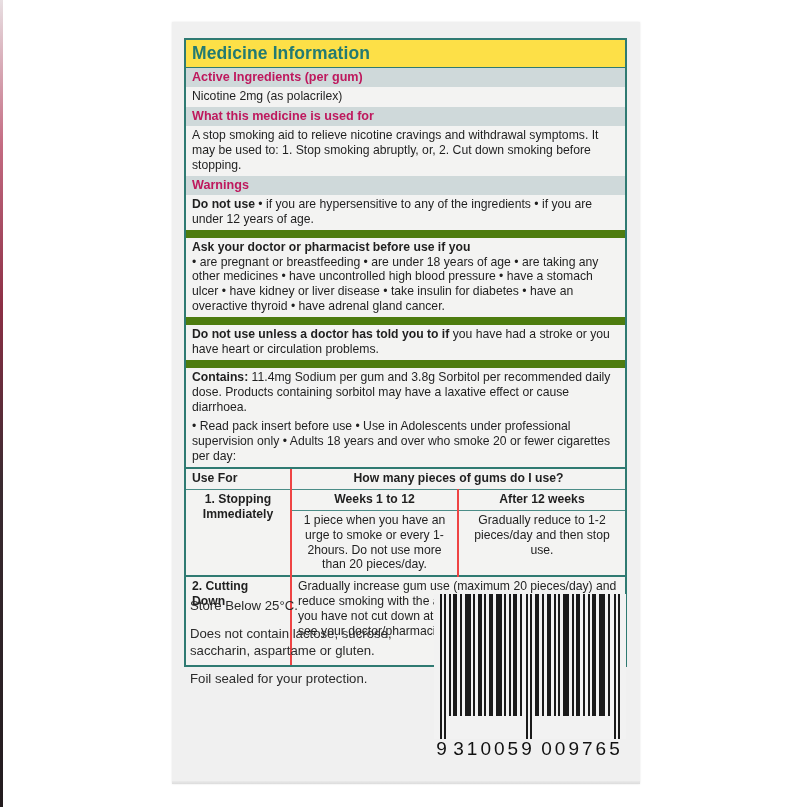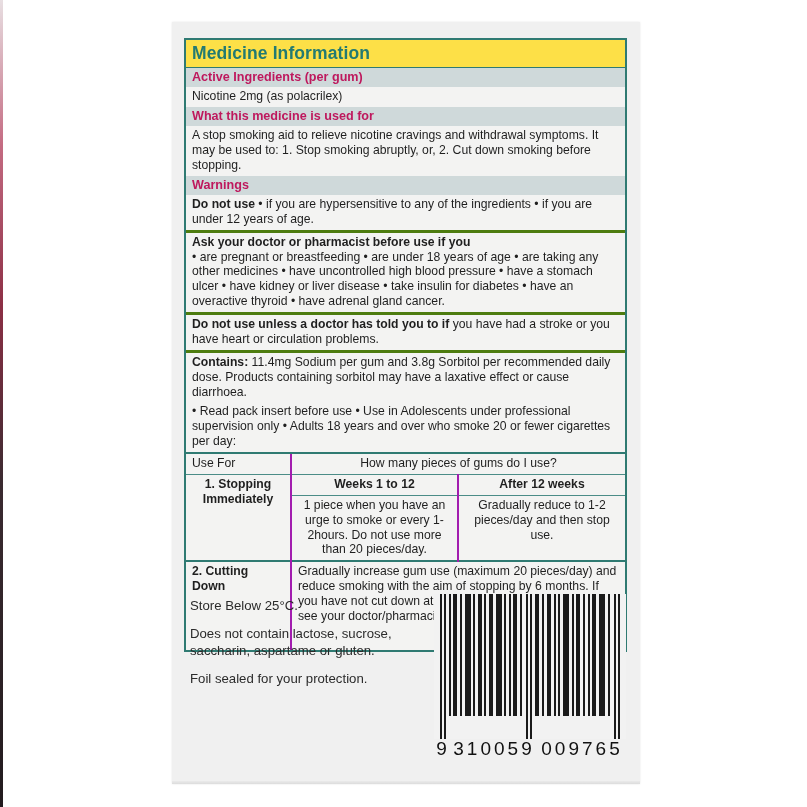--- a/index.html
+++ b/index.html
@@ -62,21 +62,21 @@
     line-height:1.28;
   }
   .body-txt{
     background:#f3f3f2;
     padding:2px 11px 3px 6px;
     font-size:12.2px;
     color:#1f1f1f;
     line-height:1.22;
   }
   .body-txt b{font-weight:bold;}
-  .rule{border-top:3px solid #4d7c0f;}
+  .rule{border-top:8px solid #4d7c0f;}
 
   
   .dose-table{
     border-top:2px solid #2f7a72;
     display:block;
   }
   table.dose{
     width:100%;
     border-collapse:collapse;
     font-size:12.2px;
@@ -84,27 +84,27 @@
     table-layout:fixed;
   }
   table.dose td{
     vertical-align:top;
     padding:2px 6px 3px 6px;
     line-height:1.22;
     background:#f3f3f2;
   }
   td.hdr{
     background:#cfd9da;
-    font-weight:normal;
+    font-weight:bold;
   }
   td.sub{
     background:#eceeed;
     font-weight:bold;
   }
-  .vline{border-left:2px solid #a21caf;}
+  .vline{border-left:2px solid #ef4444;}
   .hline{border-top:1.5px solid #4b8c87;text-align:center;}
   .hline-strong{border-top:2px solid #2f7a72;}
   .col1{width:92px;}
   .col3{width:148px;}
   .cont{
     text-align:right;
     font-size:15px;
     font-weight:bold;
     padding:4px 8px 5px 6px;
     background:#f3f3f2;

